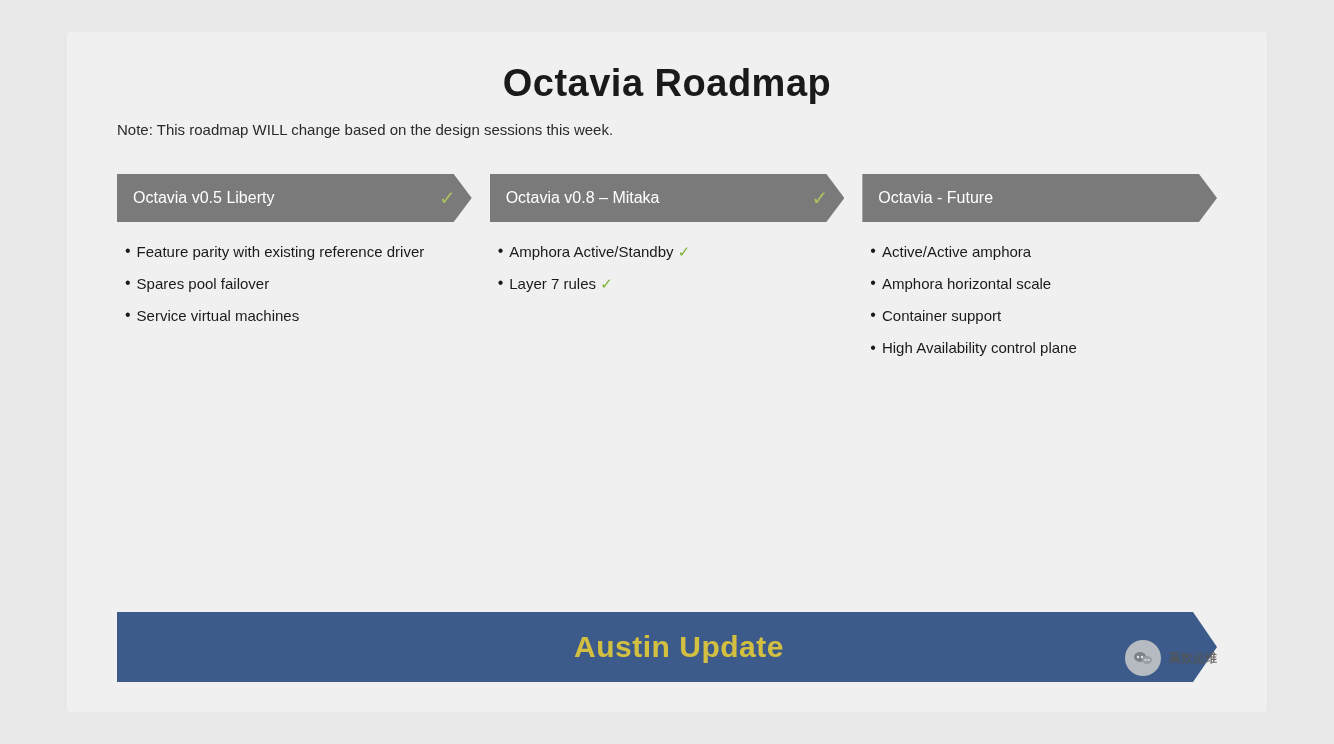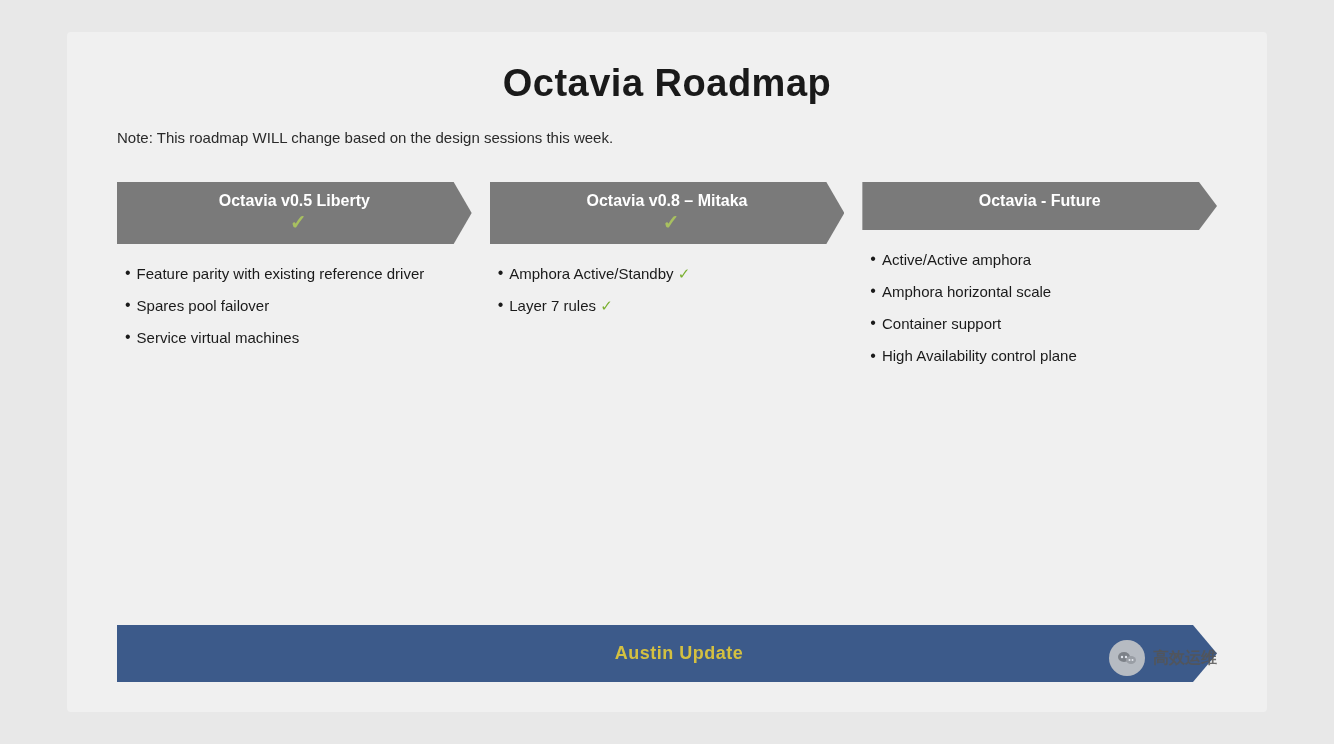--- a/index.html
+++ b/index.html
@@ -25,21 +25,21 @@
       flex-direction: column;
       gap: 16px;
     }
 
     .slide-title {
       text-align: center;
       font-size: 38px;
       font-weight: 900;
       color: #1a1a1a;
       letter-spacing: 0.5px;
-      margin-bottom: 8px;
+      margin-bottom: 0;
     }
 
     .note {
       font-size: 15px;
       color: #2a2a2a;
       margin-bottom: 20px;
     }
 
     .columns {
       display: flex;
@@ -53,28 +53,27 @@
       flex-direction: column;
       gap: 14px;
     }
 
     
     .col-header {
       position: relative;
       background: #7a7a7a;
       color: #fff;
       font-size: 16px;
-      font-weight: 700;
+      font-weight: 400;
       padding: 10px 16px 10px 16px;
       clip-path: polygon(0 0, calc(100% - 18px) 0, 100% 50%, calc(100% - 18px) 100%, 0 100%);
       display: flex;
       align-items: center;
       justify-content: space-between;
       min-height: 48px;
-      flex-direction: column;
     }
 
     .col-header .check {
       color: #a8c060;
       font-size: 20px;
       margin-left: 8px;
     }
 
     .col-items {
       padding: 0 8px;
@@ -113,21 +112,21 @@
       width: 100%;
       background: #3c5a8a;
       clip-path: polygon(0 0, calc(100% - 24px) 0, 100% 50%, calc(100% - 24px) 100%, 0 100%);
       padding: 18px 60px 18px 40px;
       text-align: center;
       margin-top: 8px;
     }
 
     .bottom-banner-text {
       color: #d4c040;
-      font-size: 18px;
+      font-size: 30px;
       font-weight: 700;
       letter-spacing: 0.5px;
       margin-left: 44px;
     }
 
     
     .watermark {
       position: absolute;
       bottom: 36px;
       right: 50px;
@@ -143,21 +142,21 @@
       background: #ccc;
       border-radius: 50%;
       display: flex;
       align-items: center;
       justify-content: center;
       font-size: 18px;
       color: #555;
     }
 
     .watermark-text {
-      font-size: 16px;
+      font-size: 12px;
       color: #555;
       font-weight: 600;
     }
   </style>
 </head>
 <body>
 
 <div class="slide">
   <div class="slide-title">Octavia Roadmap</div>
   <div class="note">Note: This roadmap WILL change based on the design sessions this week.</div>

